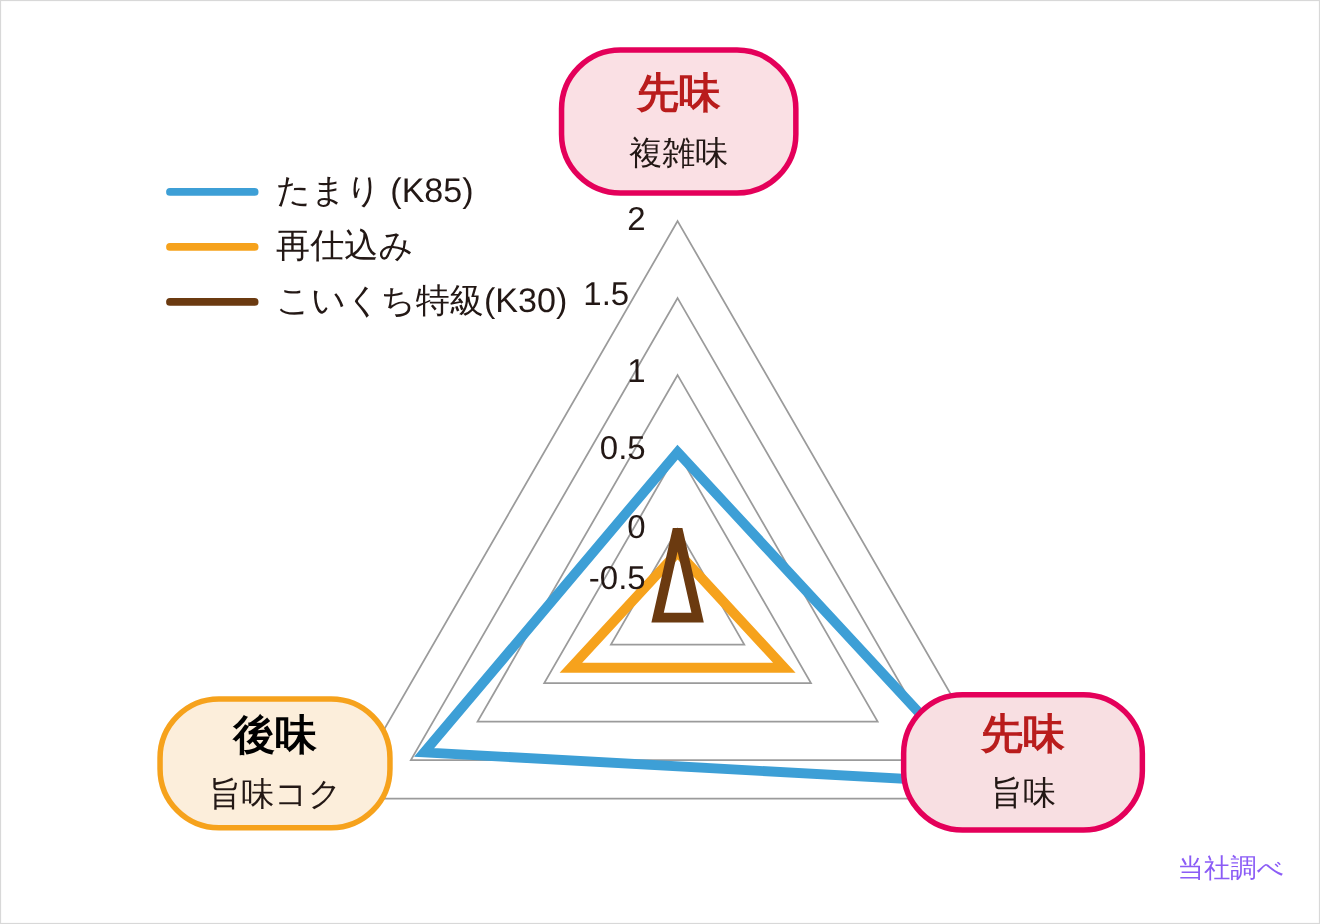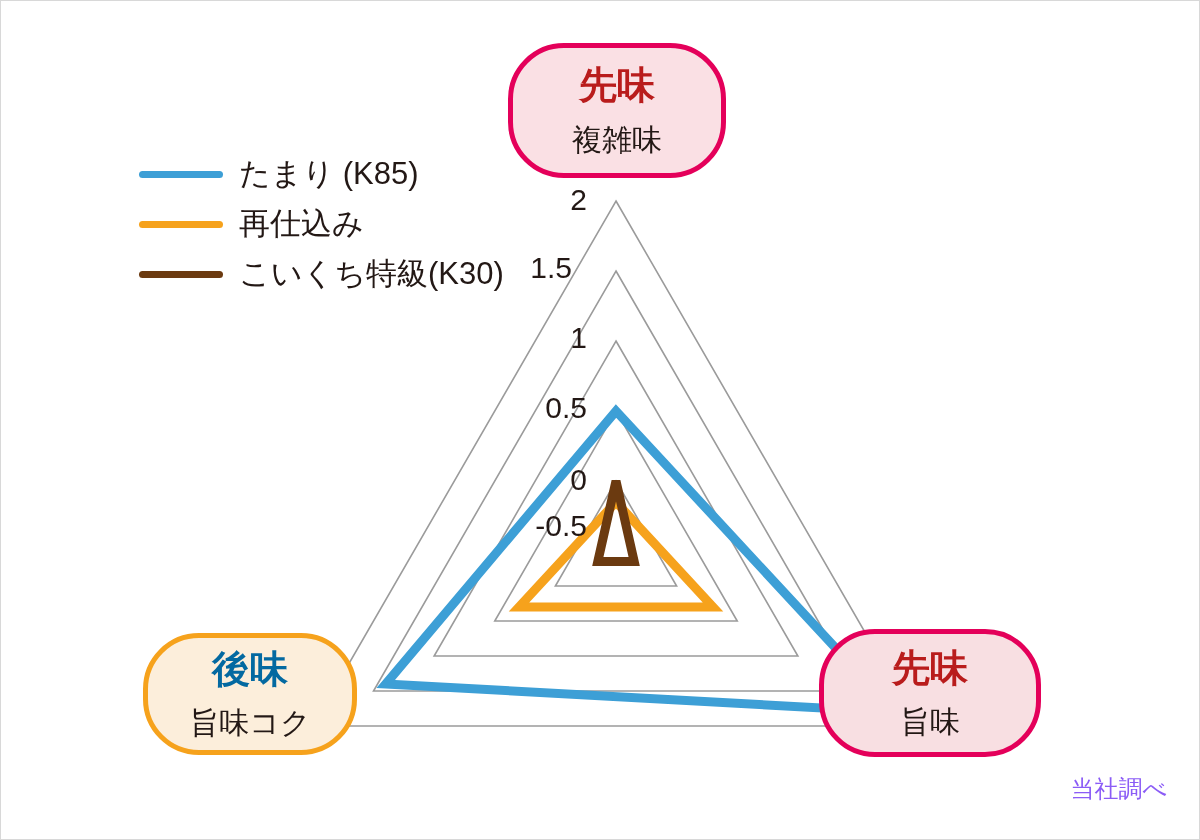--- a/index.html
+++ b/index.html
@@ -21,21 +21,21 @@
   }
   #chart-svg {
     position: absolute;
     left: 0;
     top: 0;
     width: 1200px;
     height: 840px;
   }
   .legend {
     position: absolute;
-    left: 138px;
+    left: 150px;
     top: 148px;
     width: 390px;
   }
   .legend-row {
     display: flex;
     align-items: center;
     height: 50px;
   }
   .legend-swatch {
     width: 84px;
@@ -83,21 +83,21 @@
     width: 214px;
     height: 122px;
     background: #fceedb;
     border: 5px solid #f6a21c;
   }
   .pill-main {
     font-size: 38px;
     font-weight: bold;
   }
   .pill-main.red { color: #b91c1c; }
-  .pill-main.orange { color: #0369a1; }
+  .pill-main.orange { color: #000000; }
   .pill-sub {
     font-size: 30px;
     color: #231815;
     margin-top: 16px;
   }
   .tick-label {
     position: absolute;
     font-size: 30px;
     color: #231815;
     text-align: right;

